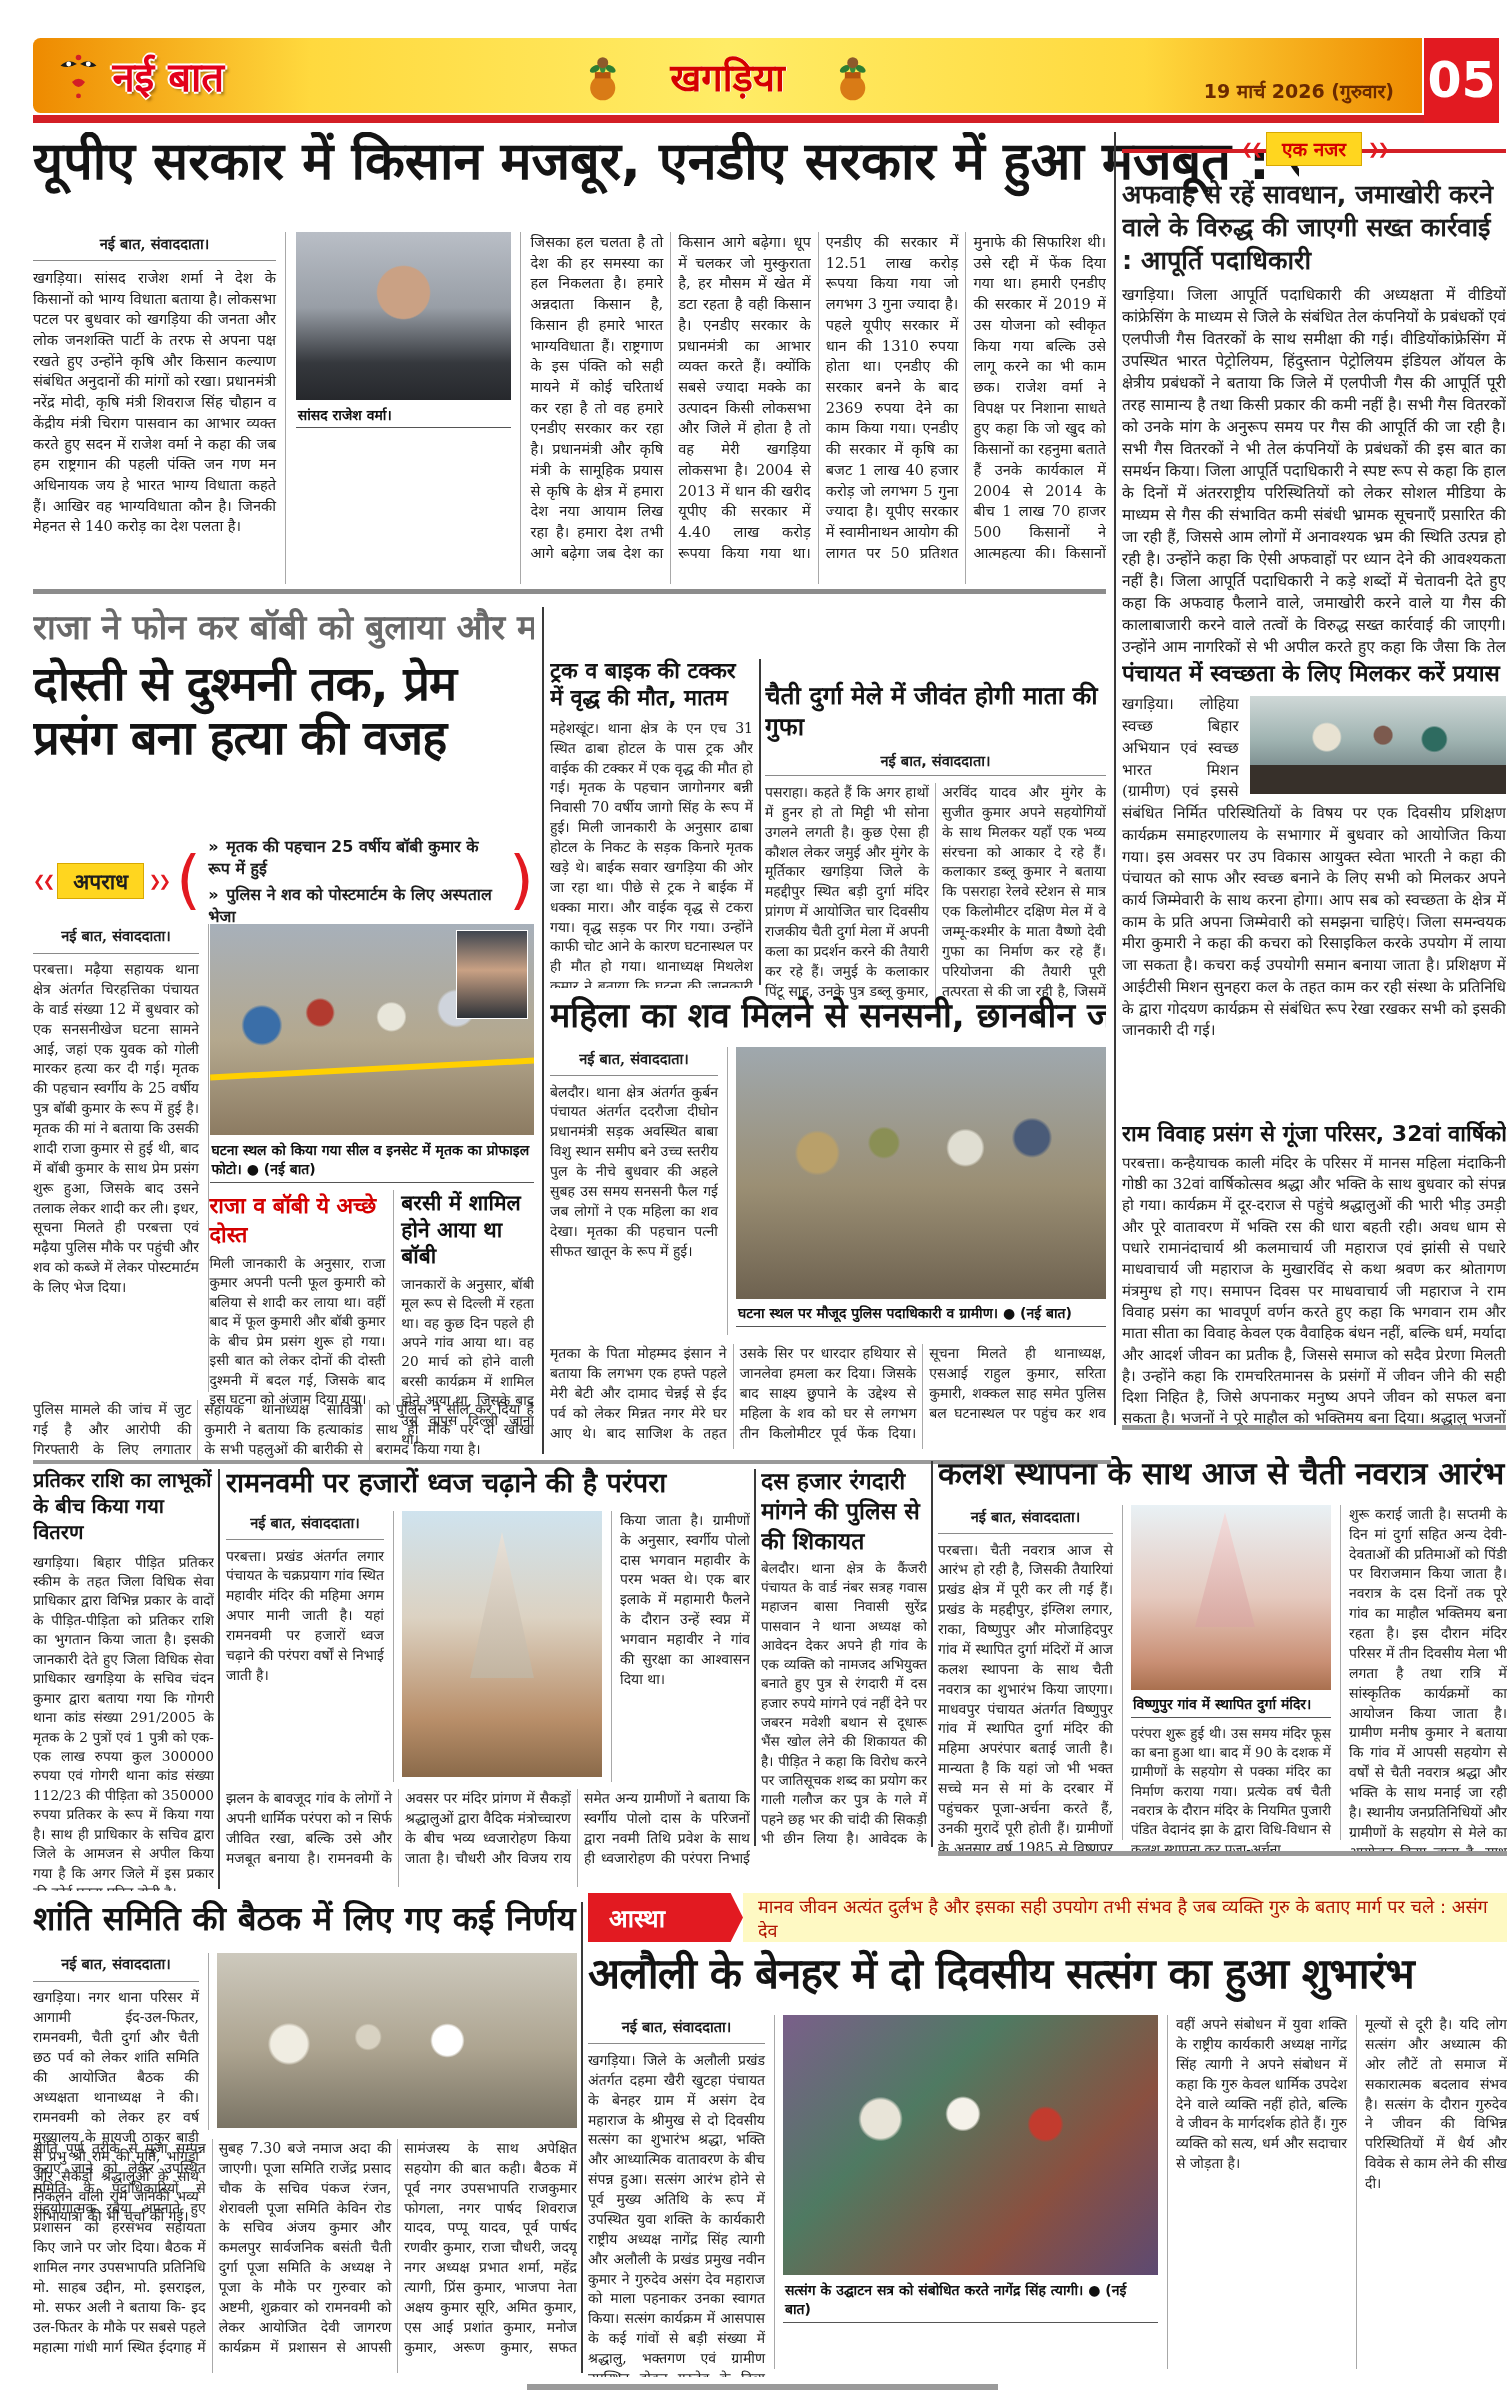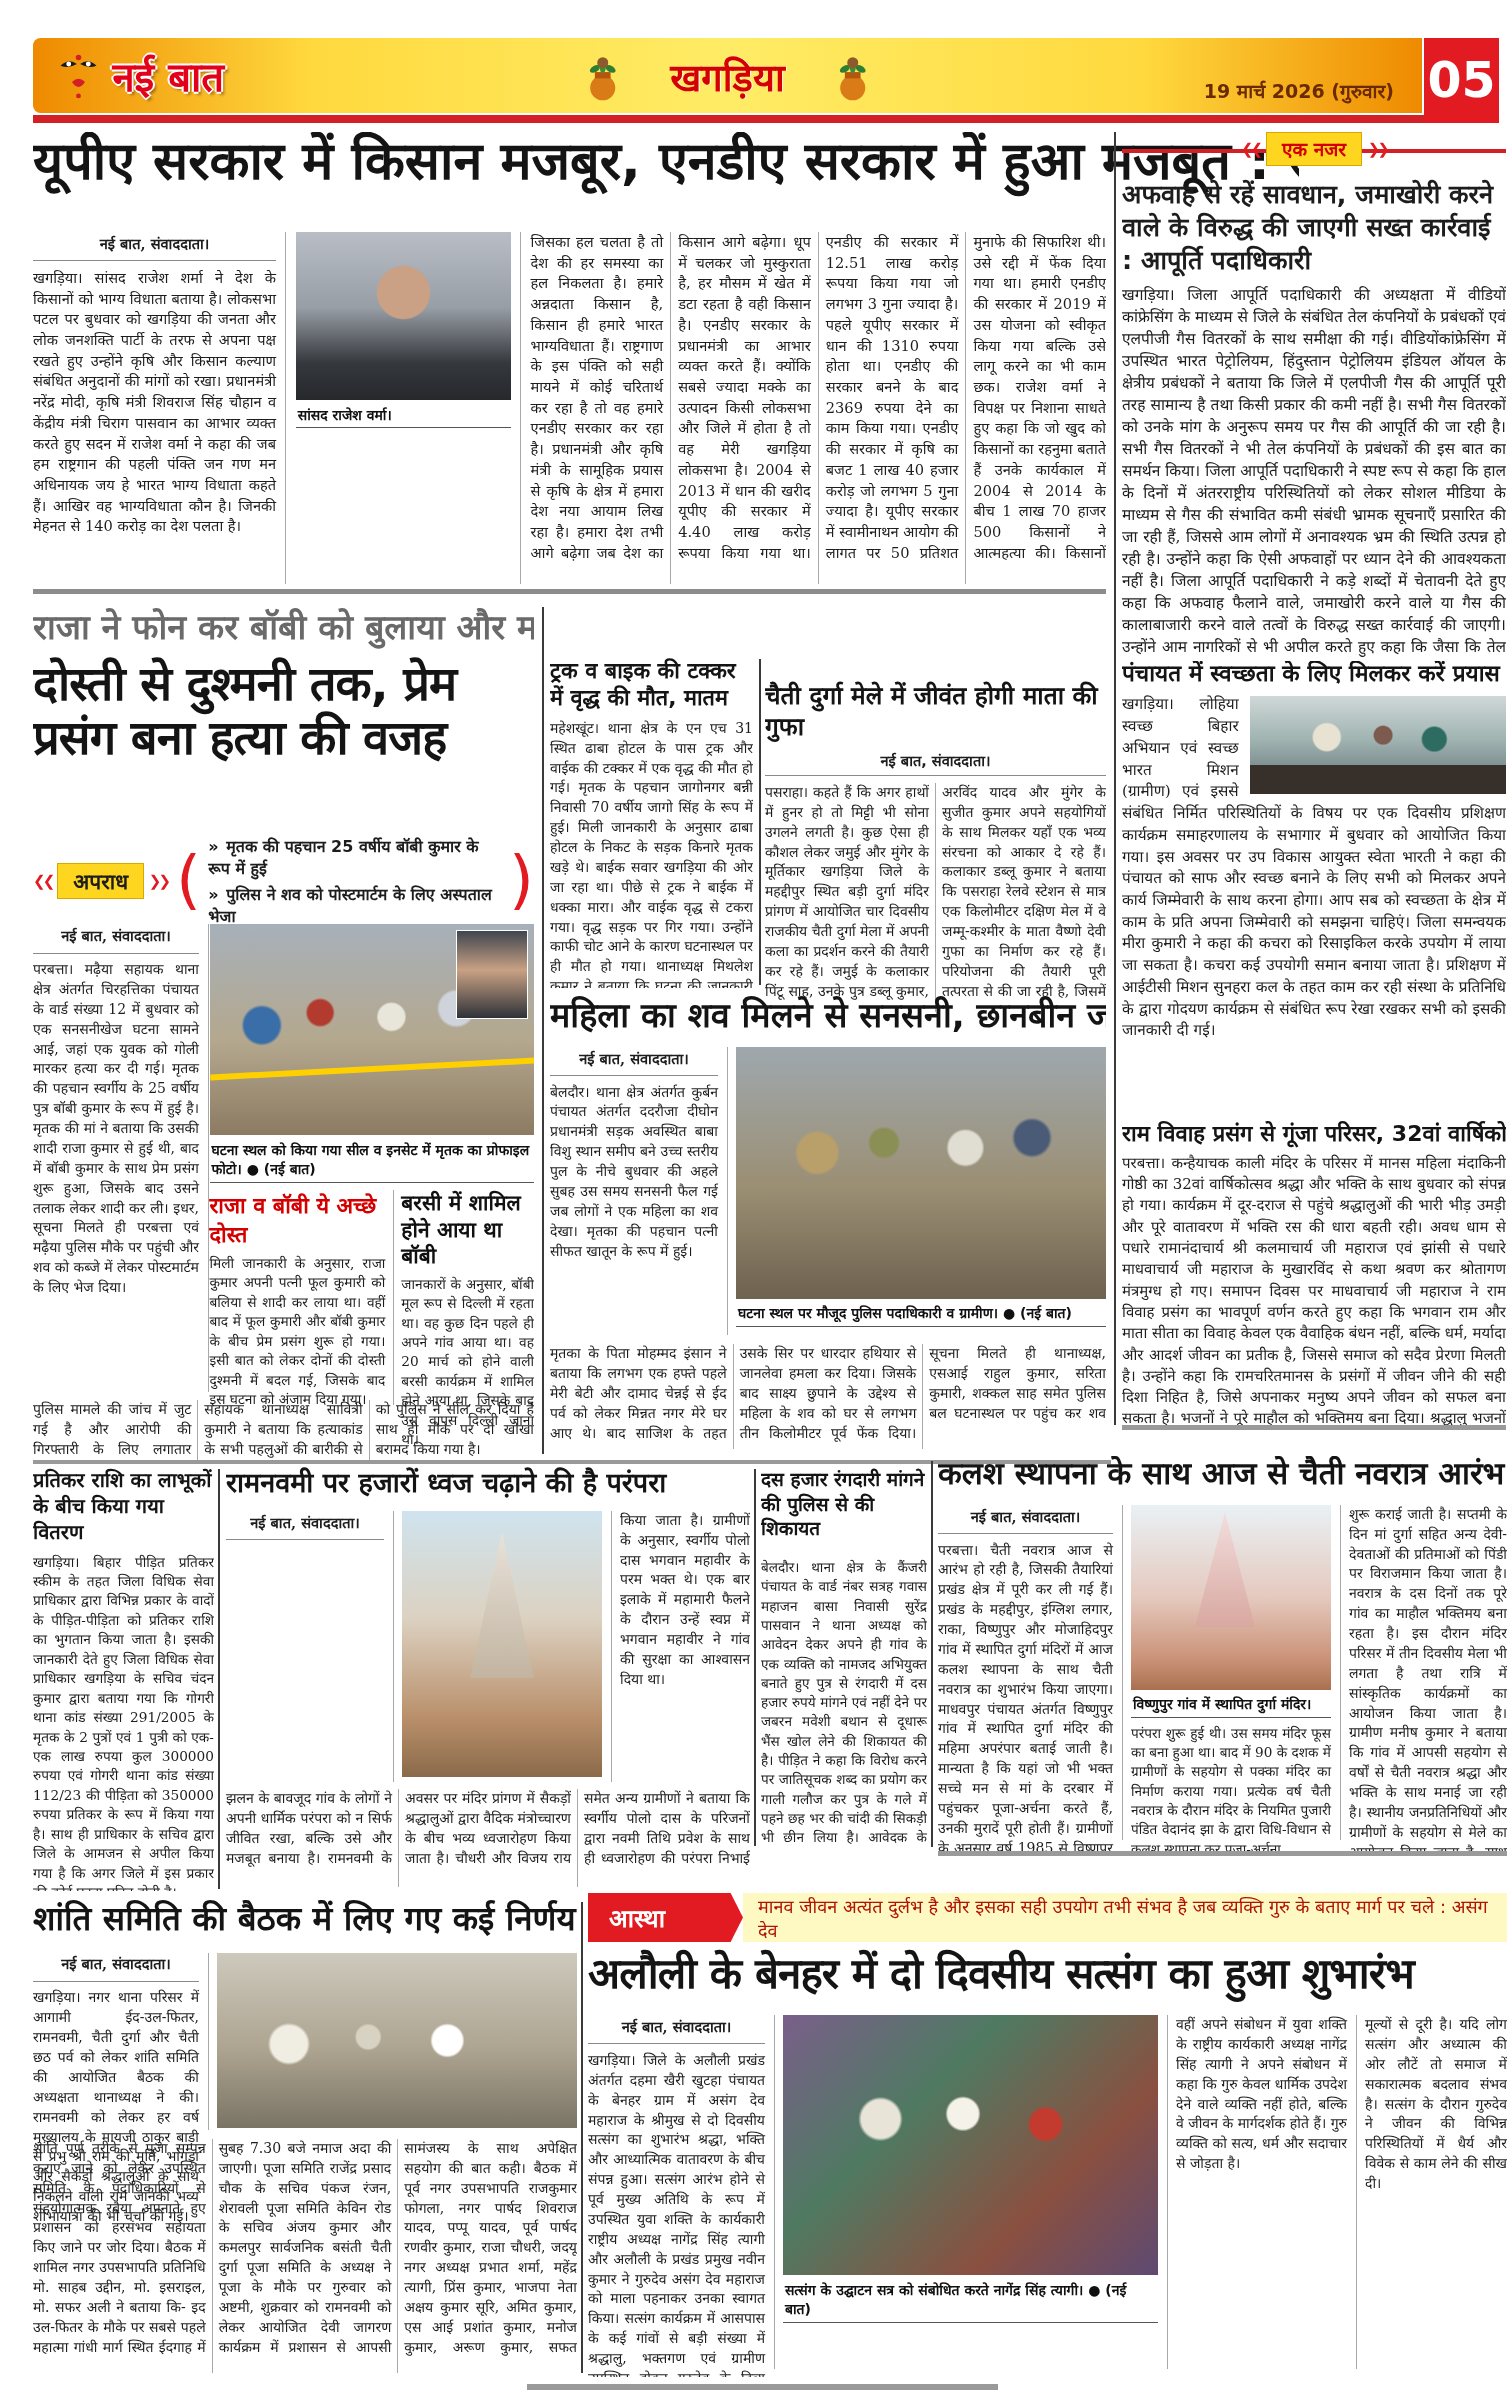--- a/index.html
+++ b/index.html
@@ -119,21 +119,21 @@
   .rn-main{display:flex;height:271px;margin-top:3.8px;}
   .rn-c1{width:158px;padding-right:8.5px;border-right:0.9px solid #a8a8a8;font-size:14px;}
   .rn-photo{width:200px;padding:0 8.5px;}
   .ph-temple{height:266px;background:
       linear-gradient(180deg,#cfe3ee 0%,#dcd2c2 40%,#b98f6a 78%,#8a6a4a 100%);}
   .ph-temple::before{content:"";position:absolute;left:30%;top:8%;width:40%;height:55%;
       background:linear-gradient(180deg,#e8e2da,#c2b4a0);clip-path:polygon(50% 0,90% 100%,10% 100%);}
   .rn-c3{flex:1;padding-left:8.5px;border-left:0.9px solid #a8a8a8;font-size:14px;}
   .rn-more{margin-top:7.5px;height:98px;column-count:3;column-gap:13px;column-rule:0.9px solid #a8a8a8;font-size:14px;}
   .a-rangdari{left:761px;top:1467px;width:166px;height:380px;}
-  .a-rangdari .hl3{font-size:19px;line-height:1.3;margin-bottom:17px;}
+  .a-rangdari .hl3{font-size:23px;line-height:1.3;margin-bottom:2px;}
   .a-rangdari .body{font-size:13.6px;}
   .a-kalash{left:938px;top:1456px;width:569px;height:395px;border-bottom:5.6px solid #9a9a9a;}
   .ka-hl{font-size:31px;white-space:nowrap;height:45px;}
   .ka-main{display:flex;height:335px;margin-top:3.8px;}
   .ka-c1{width:175px;padding-right:8.5px;border-right:0.9px solid #a8a8a8;font-size:14px;}
   .ka-mid{width:200px;padding:0 8.5px;font-size:13.6px;}
   .ph-temple2{height:185px;background:
       linear-gradient(180deg,#e9f1f5 0%,#e5c9be 50%,#c98f74 85%,#a9704f 100%);}
   .ph-temple2::before{content:"";position:absolute;left:32%;top:4%;width:30%;height:62%;
       background:linear-gradient(180deg,#f3dede,#d8a8a0);clip-path:polygon(50% 0,100% 100%,0 100%);}
@@ -321,20 +321,21 @@
   <div class="abs a-pratikar">
     <div class="hl hl3">प्रतिकर राशि का लाभूकों के बीच किया गया वितरण</div>
     <div class="jtext body">खगड़िया। बिहार पीड़ित प्रतिकर स्कीम के तहत जिला विधिक सेवा प्राधिकार द्वारा विभिन्न प्रकार के वादों के पीड़ित-पीड़िता को प्रतिकर राशि का भुगतान किया जाता है। इसकी जानकारी देते हुए जिला विधिक सेवा प्राधिकार खगड़िया के सचिव चंदन कुमार द्वारा बताया गया कि गोगरी थाना कांड संख्या 291/2005 के मृतक के 2 पुत्रों एवं 1 पुत्री को एक-एक लाख रुपया कुल 300000 रुपया एवं गोगरी थाना कांड संख्या 112/23 की पीड़िता को 350000 रुपया प्रतिकर के रूप में किया गया है। साथ ही प्राधिकार के सचिव द्वारा जिले के आमजन से अपील किया गया है कि अगर जिले में इस प्रकार की कोई घटना घटित होती है।</div>
   </div>
 
   <div class="abs a-ramnavami">
     <div class="hl rn-hl">रामनवमी पर हजारों ध्वज चढ़ाने की है परंपरा</div>
     <div class="rn-main">
       <div class="rn-c1 jtext">
         <div class="byline">नई बात, संवाददाता।</div>
+        <span>परबत्ता। प्रखंड अंतर्गत लगार पंचायत के चक्रप्रयाग गांव स्थित महावीर मंदिर की महिमा अगम अपार मानी जाती है। यहां रामनवमी पर हजारों ध्वज चढ़ाने की परंपरा वर्षों से निभाई जाती है।</span>
       </div>
       <div class="rn-photo">
         <div class="photo ph-temple"></div>
       </div>
       <div class="rn-c3 jtext">किया जाता है। ग्रामीणों के अनुसार, स्वर्गीय पोलो दास भगवान महावीर के परम भक्त थे। एक बार इलाके में महामारी फैलने के दौरान उन्हें स्वप्न में भगवान महावीर ने गांव की सुरक्षा का आश्वासन दिया था।</div>
     </div>
     <div class="rn-more jtext">झलन के बावजूद गांव के लोगों ने अपनी धार्मिक परंपरा को न सिर्फ जीवित रखा, बल्कि उसे और मजबूत बनाया है। रामनवमी के अवसर पर मंदिर प्रांगण में सैकड़ों श्रद्धालुओं द्वारा वैदिक मंत्रोच्चारण के बीच भव्य ध्वजारोहण किया जाता है। चौधरी और विजय राय समेत अन्य ग्रामीणों ने बताया कि स्वर्गीय पोलो दास के परिजनों द्वारा नवमी तिथि प्रवेश के साथ ही ध्वजारोहण की परंपरा निभाई जाती है। खास बात यह है कि यहां रात्रि में ही ध्वजारोहण होता है। दूर-दराज स्थानों पर बसे लोग भी इस अवसर पर पहुंचकर श्रद्धा के साथ ध्वजारोहण करते हैं। इस वर्ष ध्वजारोहण की शुरूआत 26 मार्च की देर शाम से होगी, जो पूरी रात जारी रहेगी। इसके बाद भजन-कीर्तन का आयोजन होगा।</div>
   </div>
 
   <div class="abs a-rangdari">

